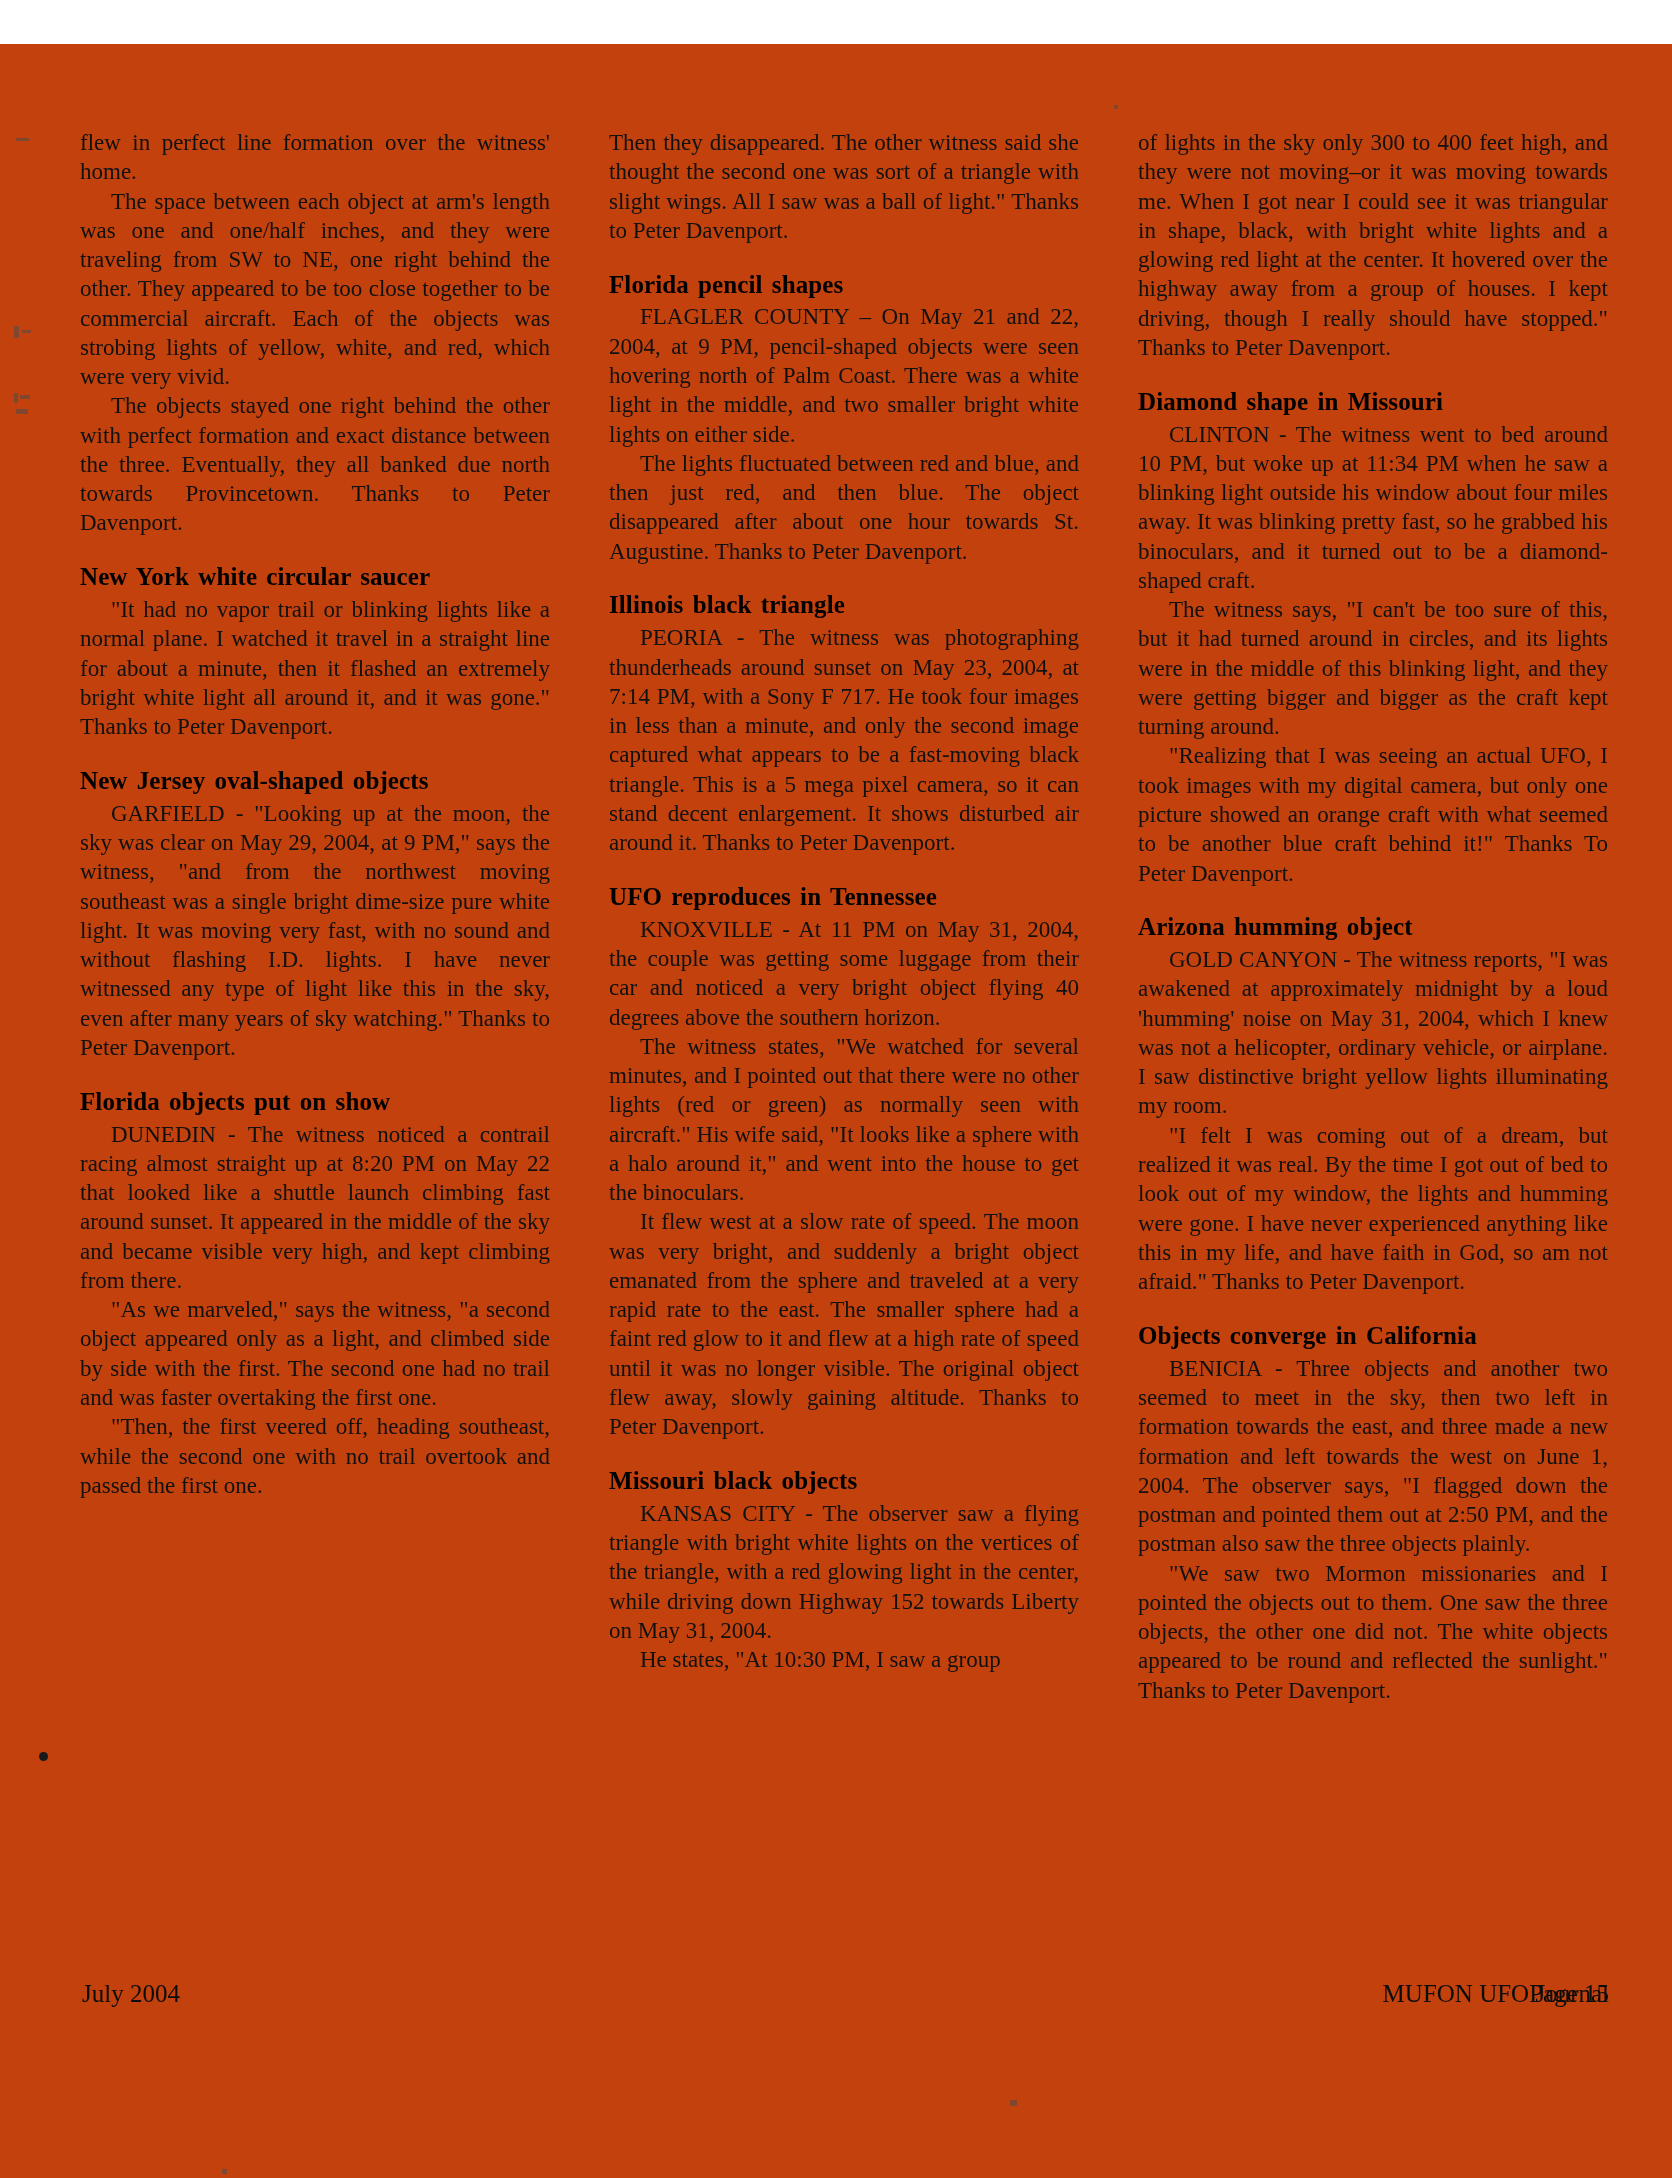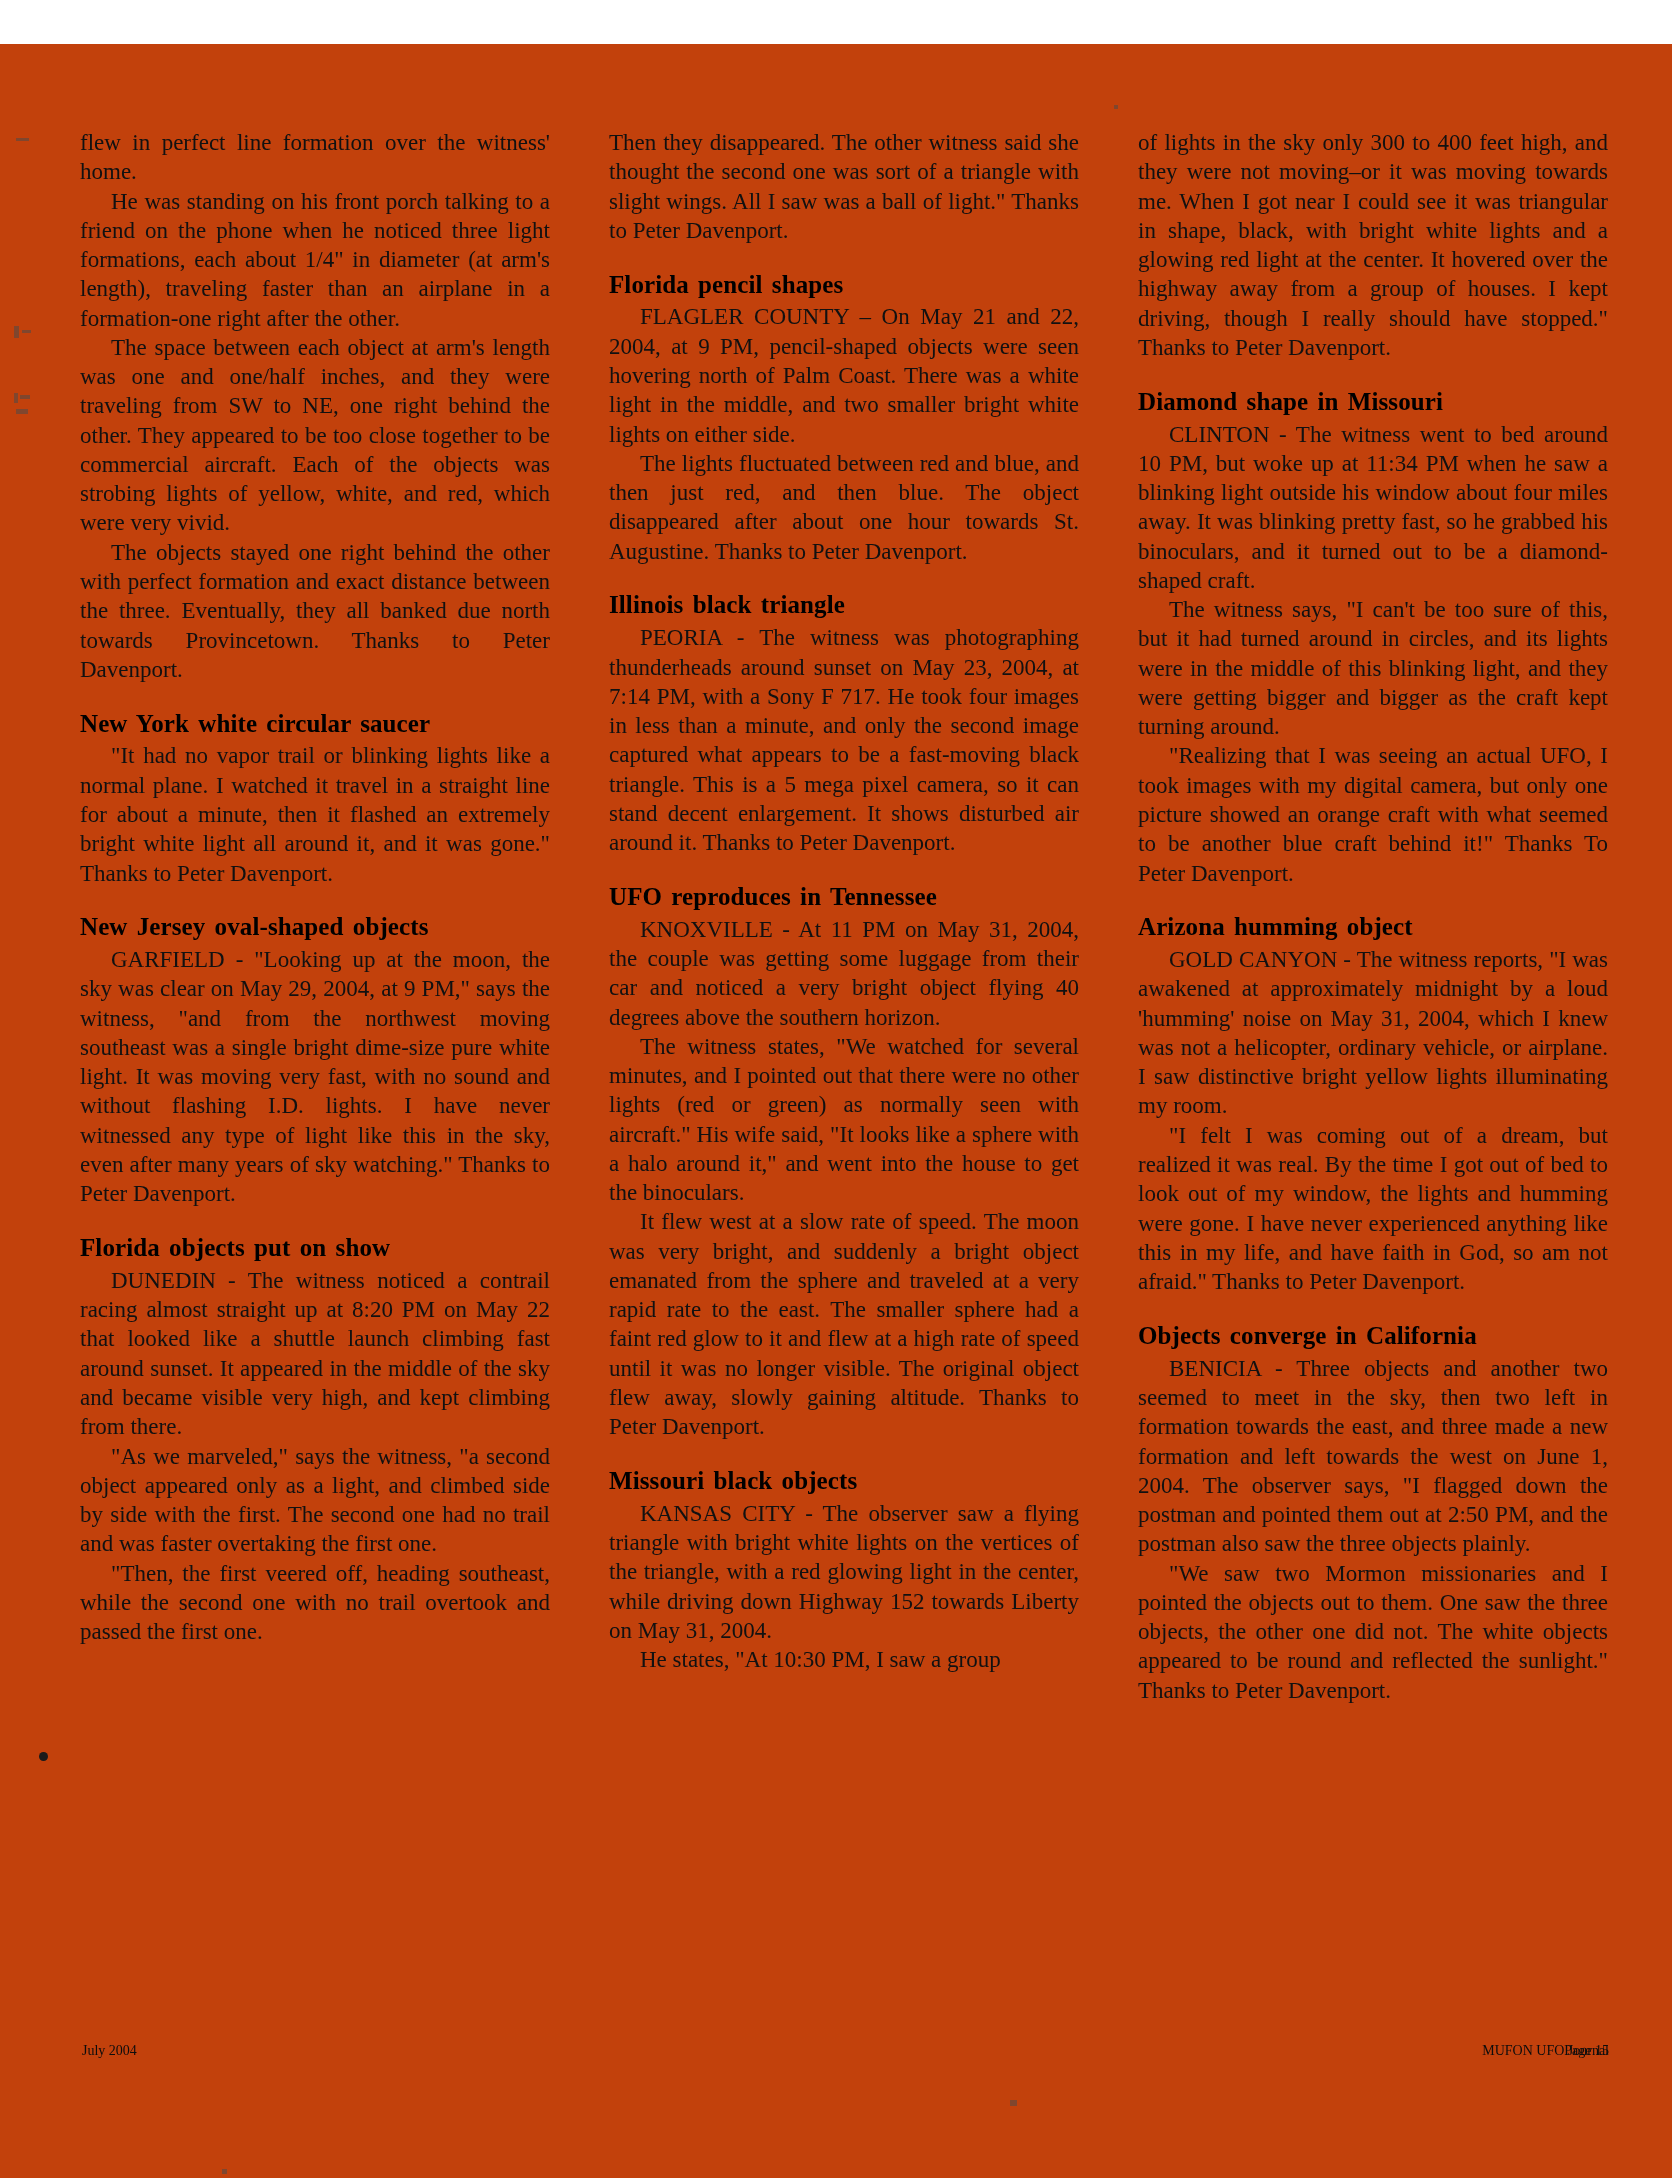--- a/index.html
+++ b/index.html
@@ -58,24 +58,24 @@
     text-align: justify;
     text-justify: inter-word;
     hyphens: none;
     color: #111;
   }
   p.para.indent { text-indent: 31px; }
 
   .footer {
     position: absolute;
     left: 80px;
-    top: 1999px;
+    top: 1936px;
     width: 1529px;
     height: 39px;
-    font-size: 14px;
+    font-size: 25px;
   }
   .footer .f-left {
     position: absolute; left: 2px; top: 0;
     font-family: "Liberation Serif", "DejaVu Serif", serif;
   }
   .footer .f-center {
     position: absolute; left: 0; right: 0; top: 0;
     text-align: right;
     font-family: "Liberation Serif", "DejaVu Serif", serif;
   }
@@ -107,21 +107,20 @@
   <div class="speck" style="left:1114px; top:61px; width:3.9px; height:3.9px;"></div>
   <div class="speck" style="left:1143px; top:2143px; width:4.9px; height:4.9px;"></div>
   <div class="speck" style="left:222px; top:2125px; width:4.9px; height:4.9px;"></div>
   <div class="speck" style="left:1010px; top:2056px; width:6.9px; height:5.9px;"></div>
   <div class="bullet-mark"></div>
 
   <div class="columns">
 
     <div class="col">
       <p class="para">flew in perfect line formation over the witness' home.</p>
-      <p class="para indent">He was standing on his front porch talking to a friend on the phone when he noticed three light formations, each about 1/4" in diameter (at arm's length), traveling faster than an airplane in a formation-one right after the other.</p>
       <p class="para indent">The space between each object at arm's length was one and one/half inches, and they were traveling from SW to NE, one right behind the other. They appeared to be too close together to be commercial aircraft. Each of the objects was strobing lights of yellow, white, and red, which were very vivid.</p>
       <p class="para indent">The objects stayed one right behind the other with perfect formation and exact distance between the three. Eventually, they all banked due north towards Provincetown. Thanks to Peter Davenport.</p>
 
       <h2 class="article-head">New York white circular saucer</h2>
       <p class="para indent">"It had no vapor trail or blinking lights like a normal plane. I watched it travel in a straight line for about a minute, then it flashed an extremely bright white light all around it, and it was gone." Thanks to Peter Davenport.</p>
 
       <h2 class="article-head">New Jersey oval-shaped objects</h2>
       <p class="para indent">GARFIELD - "Looking up at the moon, the sky was clear on May 29, 2004, at 9 PM," says the witness, "and from the northwest moving southeast was a single bright dime-size pure white light. It was moving very fast, with no sound and without flashing I.D. lights. I have never witnessed any type of light like this in the sky, even after many years of sky watching." Thanks to Peter Davenport.</p>
 
       <h2 class="article-head">Florida objects put on show</h2>

